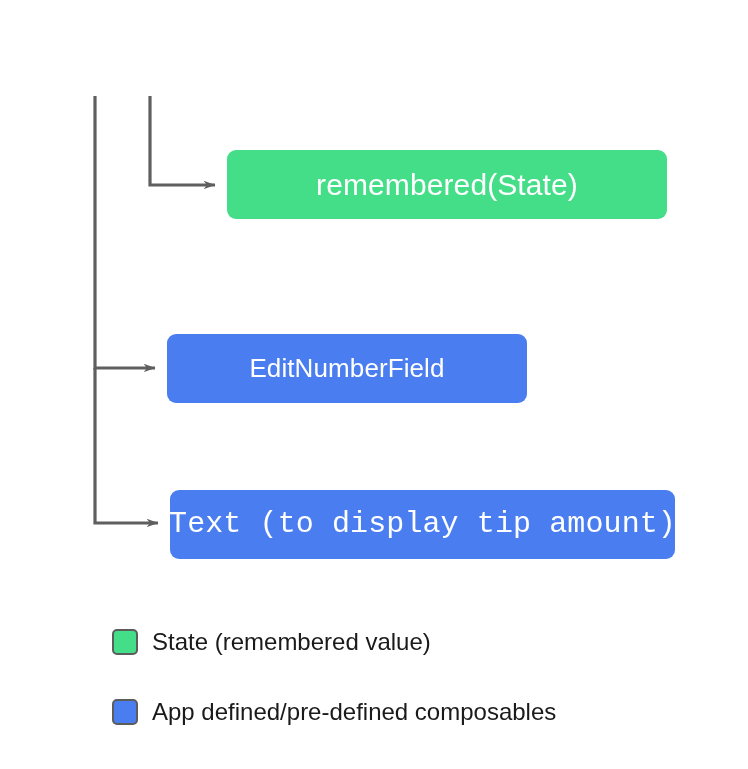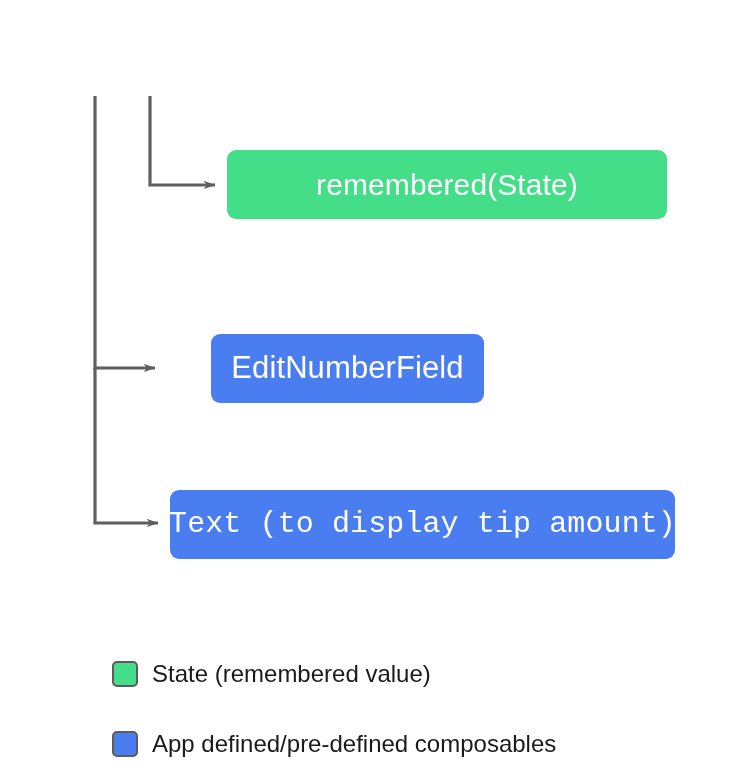--- a/index.html
+++ b/index.html
@@ -59,24 +59,23 @@
   #node-amount-input {
     left: 227px;
     top: 150px;
     width: 440px;
     height: 69px;
     font-size: 30px;
   }
   #node-edit-number-field {
     left: 167px;
     top: 334px;
-    width: 273px;
+    width: 360px;
     height: 69px;
-    font-size: 31px;
-    margin-left: 44px;
+    font-size: 26px;
   }
   #node-text-display {
     left: 170px;
     top: 490px;
     width: 505px;
     height: 69px;
     font-size: 30px;
     font-family: Liberation Mono, monospace;
   }
   
@@ -84,21 +83,20 @@
     position: absolute;
     left: 112px;
     top: 626px;
     z-index: 2;
   }
   .legend-row {
     display: flex;
     align-items: center;
     height: 32px;
     margin-bottom: 38px;
-    margin-top: 32px;
   }
   .legend-row:last-child { margin-bottom: 0; }
   .legend-swatch {
     width: 26px;
     height: 26px;
     border-radius: 5px;
     border: 2px solid #5c5c5c;
     box-sizing: border-box;
     flex: 0 0 auto;
   }

